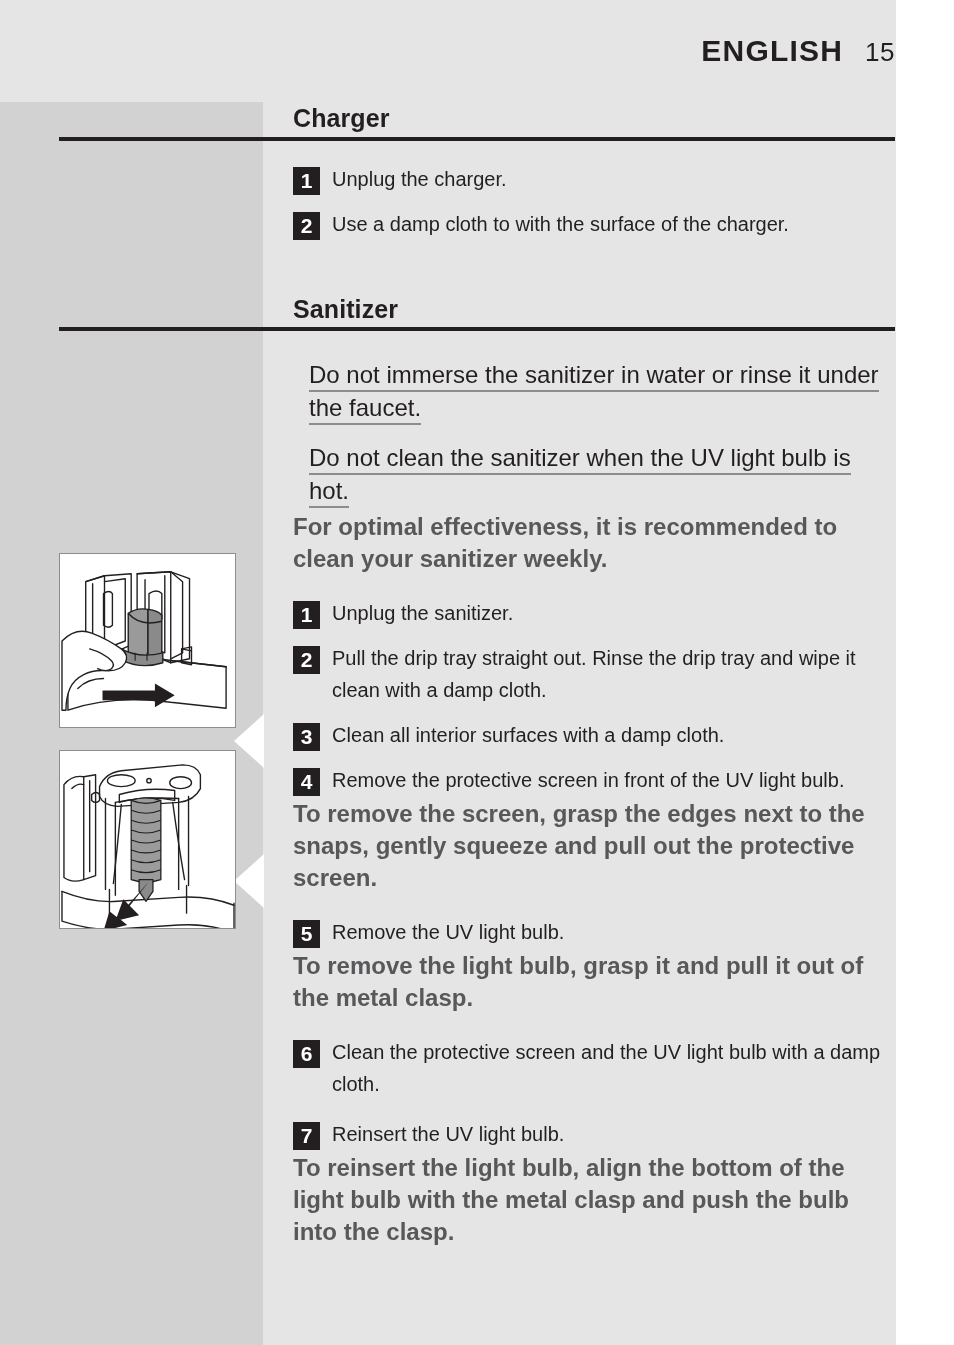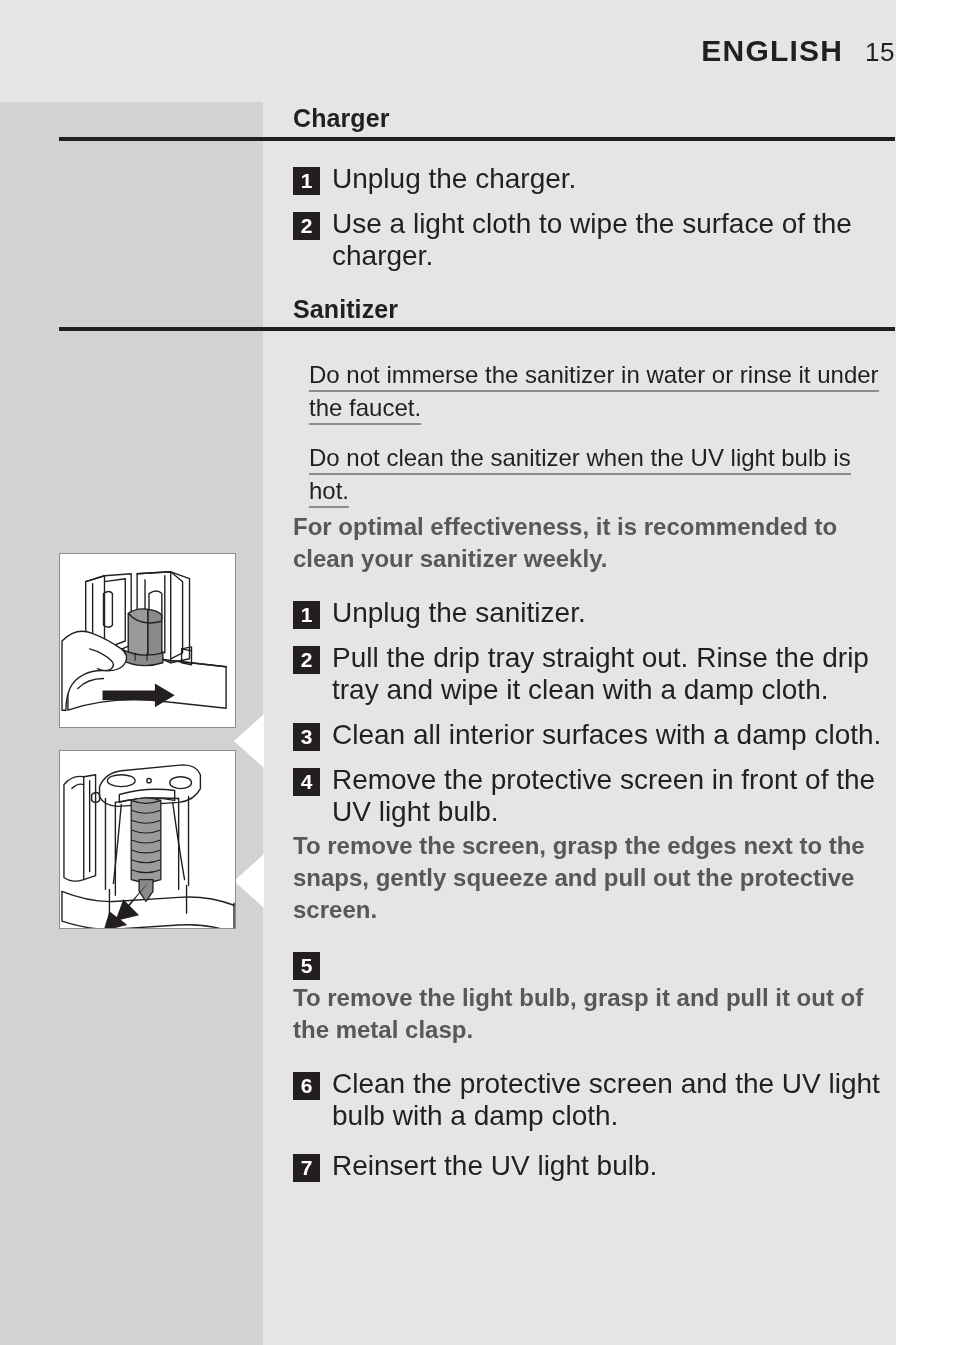--- a/index.html
+++ b/index.html
@@ -118,21 +118,21 @@
     background: #231f20;
     color: #ffffff;
     font-size: 21px;
     font-weight: bold;
     line-height: 28px;
     text-align: center;
     margin-right: 12px;
     margin-top: 4px;
   }
   .step-text {
-    font-size: 28px;
+    font-size: 20px;
     line-height: 32px;
     color: #231f20;
     font-weight: 500;
   }
 
   
   .warning {
     font-size: 24px;
     line-height: 33px;
     color: #231f20;
@@ -270,21 +270,21 @@
 
   <h2 class="section-title title-sanitizer">Sanitizer</h2>
 
   <div class="content" style="top:163px;">
     <div class="step">
       <div class="badge">1</div>
       <div class="step-text">Unplug the charger.</div>
     </div>
     <div class="step">
       <div class="badge">2</div>
-      <div class="step-text">Use a light cloth to wipe the surface of the charger.</div>
+      <div class="step-text">Use a damp cloth to with the surface of the charger.</div>
     </div>
   </div>
 
   <div class="content" style="top:358px;">
 
     <div class="warning">
       <span>Do not immerse the sanitizer in water or rinse it under the faucet.</span>
     </div>
 
     <div class="warning" style="margin-bottom:4px;">
@@ -310,30 +310,32 @@
 
     <div class="step" style="margin-bottom:2px;">
       <div class="badge">4</div>
       <div class="step-text">Remove the protective screen in front of the UV light bulb.</div>
     </div>
 
     <div class="body-text" style="margin-bottom:22px;">To remove the screen, grasp the edges next to the snaps, gently squeeze and pull out the protective screen.</div>
 
     <div class="step" style="margin-bottom:2px;">
       <div class="badge">5</div>
+      <div class="step-text">Remove the UV light bulb.</div>
     </div>
 
     <div class="body-text" style="margin-bottom:22px;">To remove the light bulb, grasp it and pull it out of the metal clasp.</div>
 
     <div class="step" style="margin-bottom:18px;">
       <div class="badge">6</div>
       <div class="step-text">Clean the protective screen and the UV light bulb with a damp cloth.</div>
     </div>
 
     <div class="step" style="margin-bottom:2px;">
       <div class="badge">7</div>
       <div class="step-text">Reinsert the UV light bulb.</div>
     </div>
 
+    <div class="body-text">To reinsert the light bulb, align the bottom of the light bulb with the metal clasp and push the bulb into the clasp.</div>
 
   </div>
 
 </div>
 
 </body></html>

